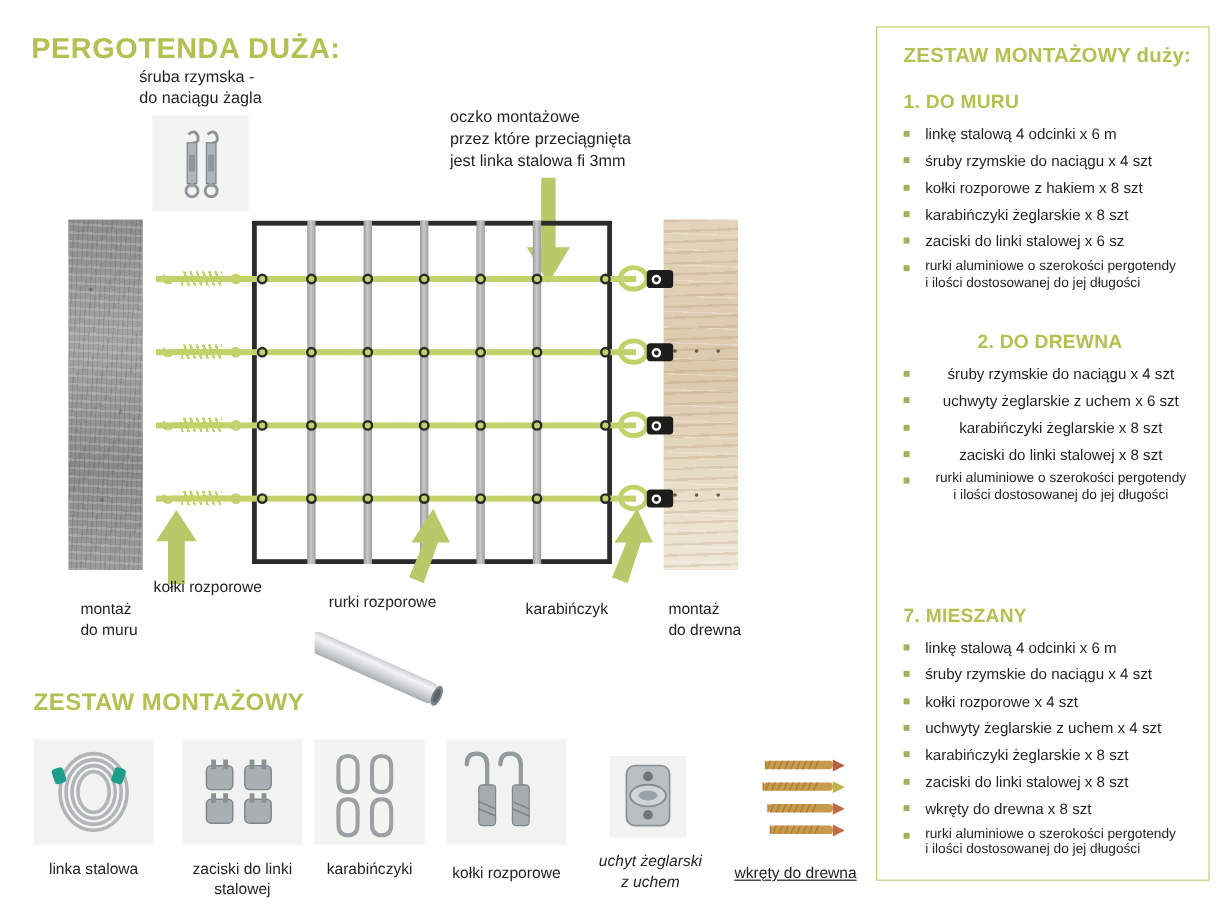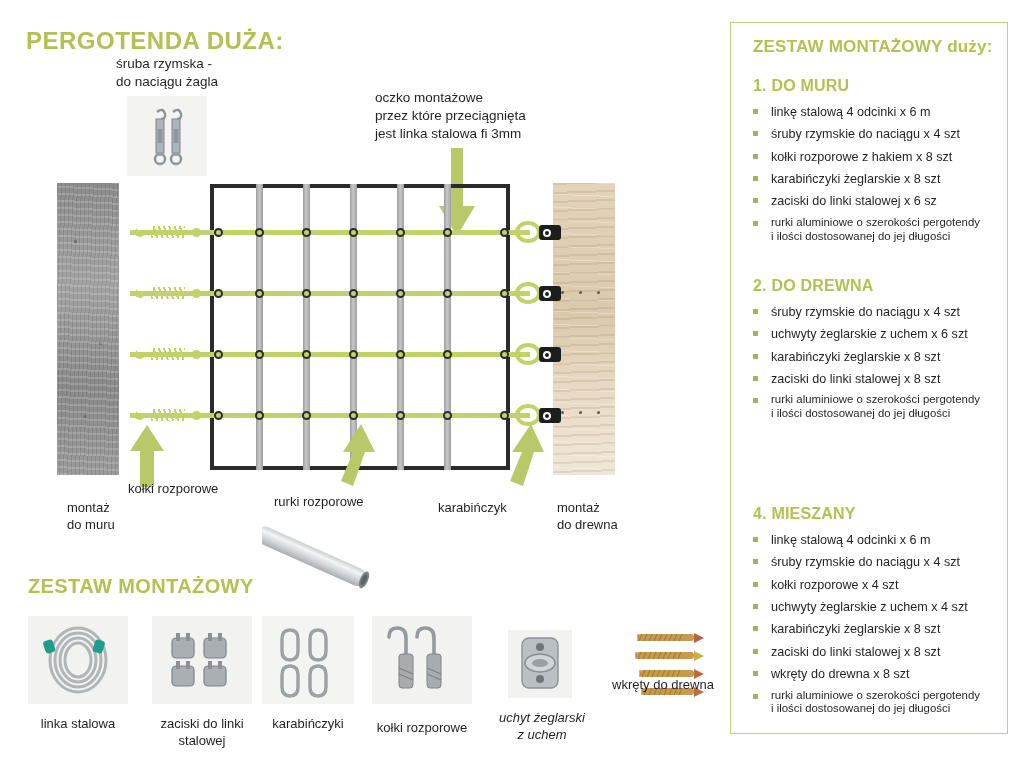--- a/index.html
+++ b/index.html
@@ -414,52 +414,52 @@
           <path d="M74 7 l10 5 l-10 5 Z" fill="#c06a45"></path>
         </g>
         <g transform="translate(0,60)">
           <rect x="22" y="8" width="52" height="7" rx="3" fill="#c79a4e"></rect>
           <path d="M22 8 l0 7 M27 8 l-3 7 M32 8 l-3 7 M37 8 l-3 7 M42 8 l-3 7 M47 8 l-3 7 M52 8 l-3 7 M57 8 l-3 7 M62 8 l-3 7" stroke="#a87c36" stroke-width="1.1"></path>
           <path d="M74 7 l10 5 l-10 5 Z" fill="#c06a45"></path>
         </g>
       </g>
     </svg>
   </div>
-  <div class="cap" style="left:602px;top:677px;width:122px;">wkręty do drewna</div>
+  <div class="cap" style="left:602px;top:720px;width:122px;text-decoration:underline;">wkręty do drewna</div>
 
   <div class="panel">
     <div class="panel-title">ZESTAW MONTAŻOWY duży:</div>
 
     <div class="sec" style="top:54px;">
       <div class="sec-title">1. DO MURU</div>
       <ul class="items">
         <li><span class="bullet"></span><span>linkę stalową 4 odcinki x 6 m</span></li>
         <li><span class="bullet"></span><span>śruby rzymskie do naciągu x 4 szt</span></li>
         <li><span class="bullet"></span><span>kołki rozporowe z hakiem x 8 szt</span></li>
         <li><span class="bullet"></span><span>karabińczyki żeglarskie x 8 szt</span></li>
         <li><span class="bullet"></span><span>zaciski do linki stalowej x 6 sz</span></li>
         <li class="small"><span class="bullet"></span><span style="white-space:pre-line;">rurki aluminiowe o szerokości pergotendy
 i ilości dostosowanej do jej długości</span></li>
       </ul>
     </div>
 
-    <div class="sec" style="top:254px;">
+    <div class="sec" style="top:254px;text-align:center;">
       <div class="sec-title">2. DO DREWNA</div>
       <ul class="items">
         <li><span class="bullet"></span><span>śruby rzymskie do naciągu x 4 szt</span></li>
         <li><span class="bullet"></span><span>uchwyty żeglarskie z uchem x 6 szt</span></li>
         <li><span class="bullet"></span><span>karabińczyki żeglarskie x 8 szt</span></li>
         <li><span class="bullet"></span><span>zaciski do linki stalowej x 8 szt</span></li>
         <li class="small"><span class="bullet"></span><span style="white-space:pre-line;">rurki aluminiowe o szerokości pergotendy
 i ilości dostosowanej do jej długości</span></li>
       </ul>
     </div>
 
     <div class="sec" style="top:482px;">
-      <div class="sec-title">4. MIESZANY</div>
+      <div class="sec-title">7. MIESZANY</div>
       <ul class="items">
         <li><span class="bullet"></span><span>linkę stalową 4 odcinki x 6 m</span></li>
         <li><span class="bullet"></span><span>śruby rzymskie do naciągu x 4 szt</span></li>
         <li><span class="bullet"></span><span>kołki rozporowe x 4 szt</span></li>
         <li><span class="bullet"></span><span>uchwyty żeglarskie z uchem x 4 szt</span></li>
         <li><span class="bullet"></span><span>karabińczyki żeglarskie x 8 szt</span></li>
         <li><span class="bullet"></span><span>zaciski do linki stalowej x 8 szt</span></li>
         <li><span class="bullet"></span><span>wkręty do drewna x 8 szt</span></li>
         <li class="small"><span class="bullet"></span><span style="white-space:pre-line;">rurki aluminiowe o szerokości pergotendy
 i ilości dostosowanej do jej długości</span></li>

